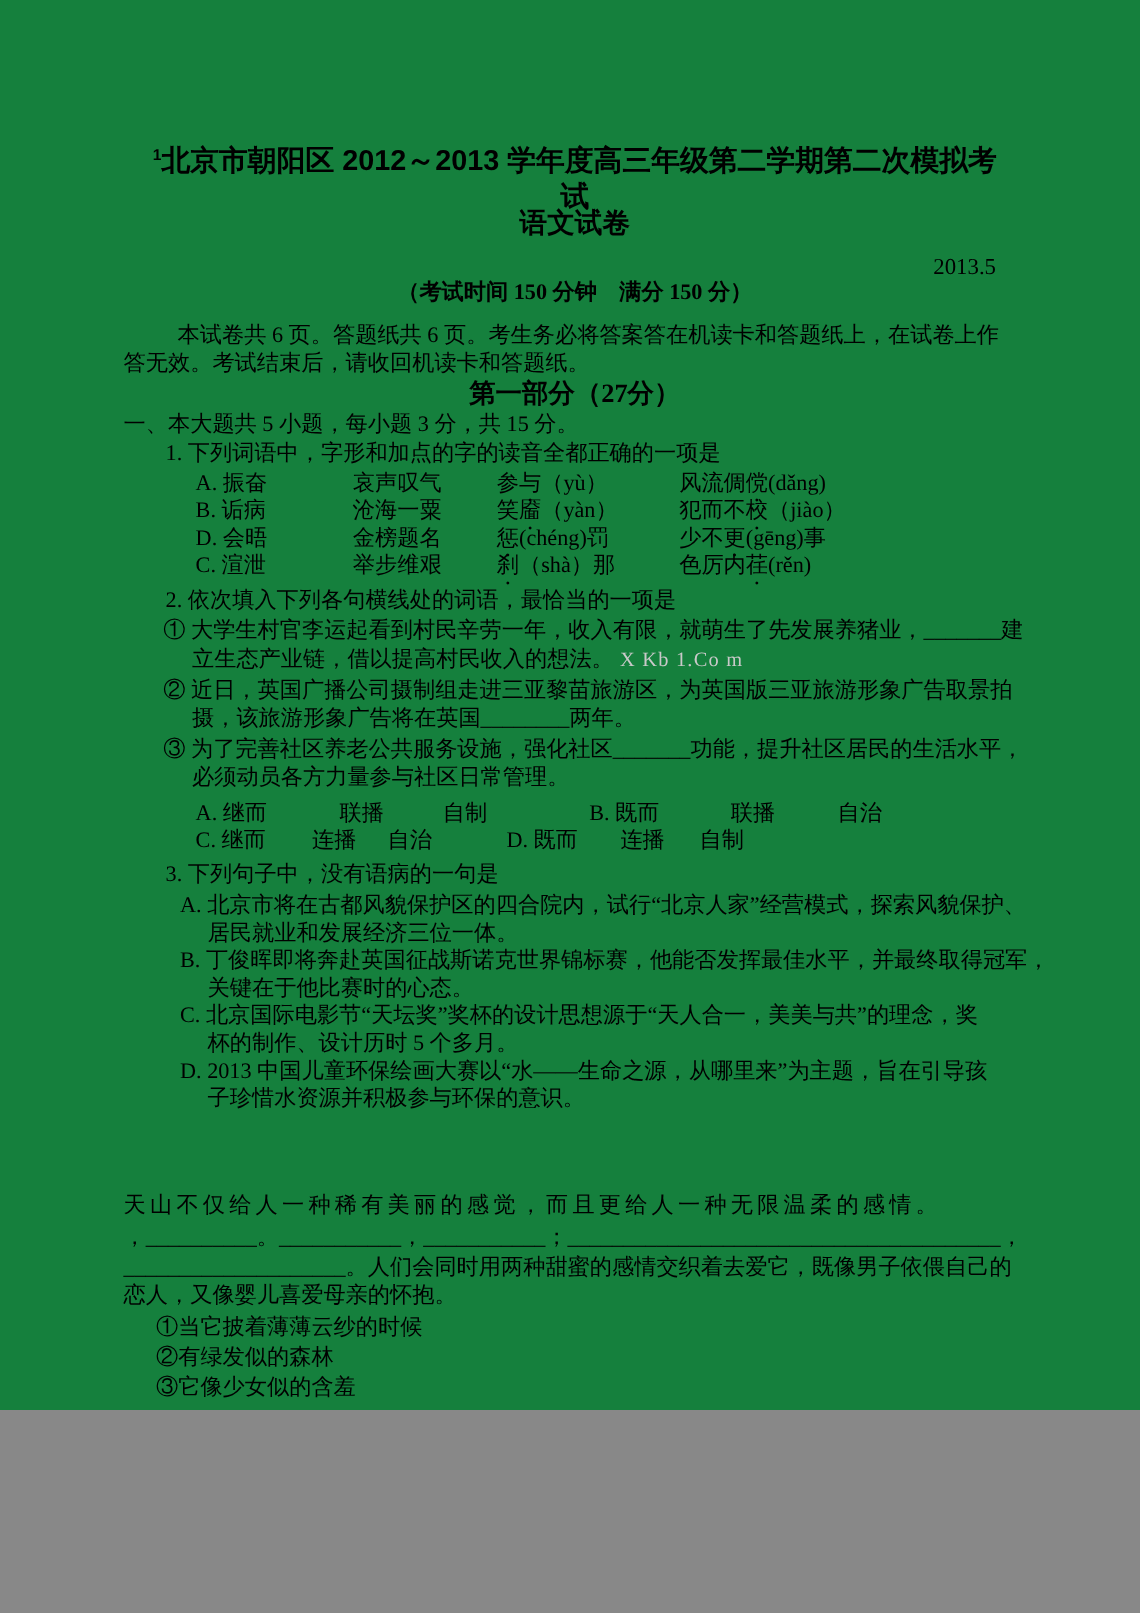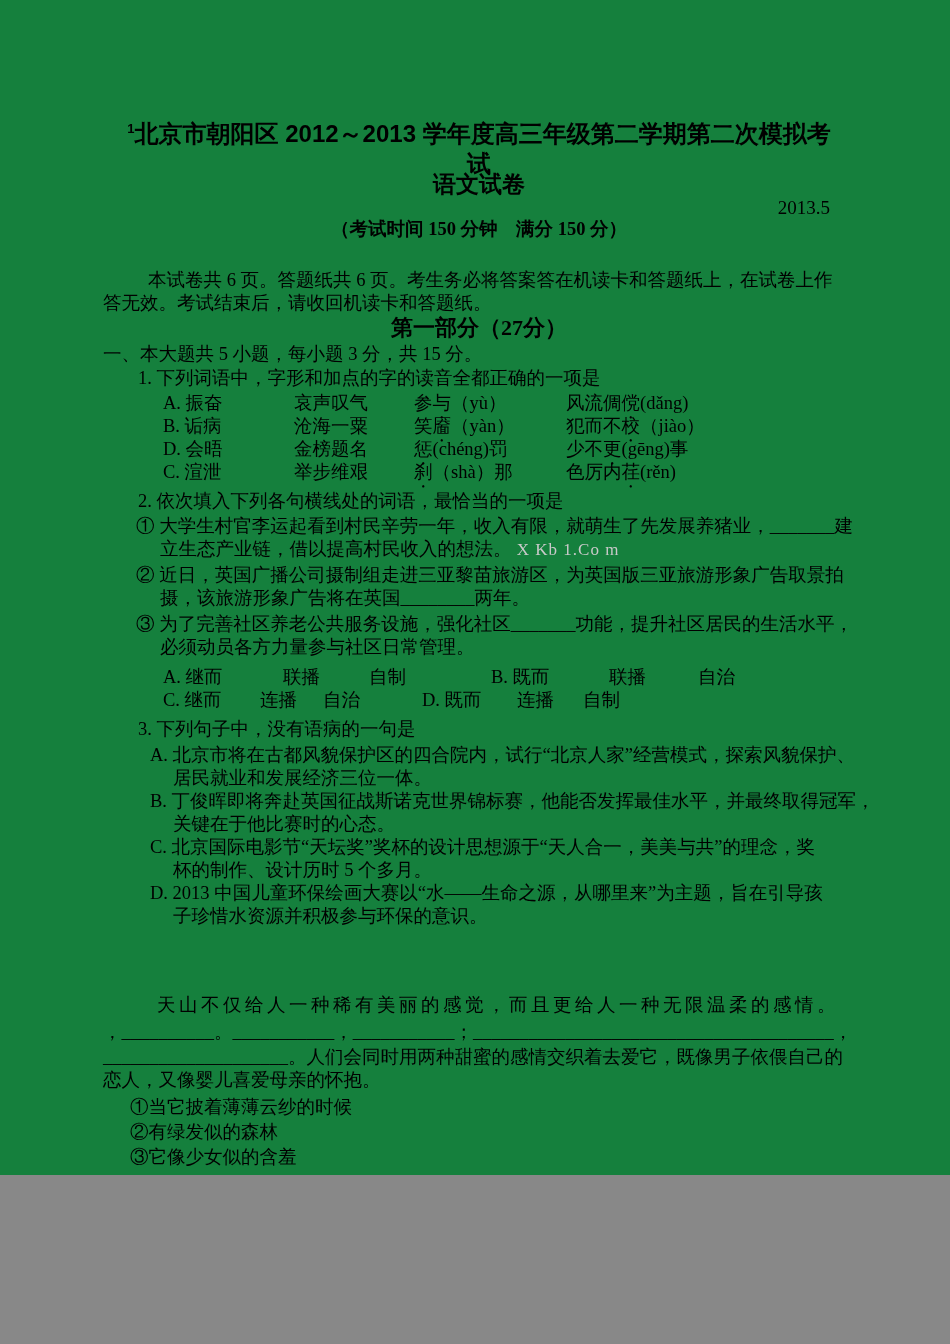--- a/index.html
+++ b/index.html
@@ -11,21 +11,21 @@
   .pre{white-space:pre;}
   .abs{position:absolute;left:103px;right:95px;}
 
   
   .hdr{top:103px;}
   .title{font-family:"Liberation Sans","DejaVu Sans",sans-serif;font-weight:bold;
          font-size:24px;line-height:30px;text-align:center;margin-top:11px;white-space:pre;}
   .title sup{font-size:13px;vertical-align:9px;font-weight:bold;}
   .subtitle{font-family:"Liberation Sans","DejaVu Sans",sans-serif;font-weight:bold;
             font-size:23px;line-height:26px;text-align:center;margin-top:-8px;}
-  .date{font-size:19px;line-height:21px;text-align:right;margin-right:25px;}
+  .date{font-size:19px;line-height:21px;text-align:right;margin-right:25px;margin-top:14px;}
   .examinfo{font-weight:bold;font-size:18.5px;line-height:23px;text-align:center;}
 
   .intro{top:269px;text-indent:45px;}
   .sechead{top:314px;font-size:22px;line-height:28px;font-weight:bold;text-align:center;}
   .secsum{top:343px;font-weight:normal;}
 
   .stem{margin-left:35px;}
 
   .q1{top:367px;}
   .q1rows{margin-top:2px;}
@@ -46,21 +46,21 @@
   .q2c2{width:99px;flex:none;}
   .q2c3{width:95px;flex:none;}
   .q2c4{width:66px;flex:none;}
   .q2c5{flex:none;}
 
   .q3{top:718px;}
   .q3opts{margin-top:3px;}
   .q3opt{padding-left:70px;text-indent:-23px;white-space:pre;line-height:23px;}
 
   .q4{top:991px;}
-  .q4lead{margin-left:54px;letter-spacing:3.5px;line-height:29px;white-space:pre;}
+  .q4lead{letter-spacing:3.5px;line-height:29px;white-space:pre;}
   .q4blanks{line-height:24px;white-space:pre;}
   .q4l3{line-height:23px;margin-top:2px;white-space:pre;}
   .q4l4{line-height:23px;white-space:pre;}
   .q4items{margin-top:3px;}
   .q4item{margin-left:27px;line-height:25px;}
 
   .fnarea{top:1191px;}
   .fnline{width:168px;border-top:2px solid #3d3d3d;margin-left:39px;}
   .fntext{margin-left:22px;margin-top:16px;font-size:16px;line-height:20px;color:#111;}
   .fntext sup{font-size:10px;vertical-align:5px;}

